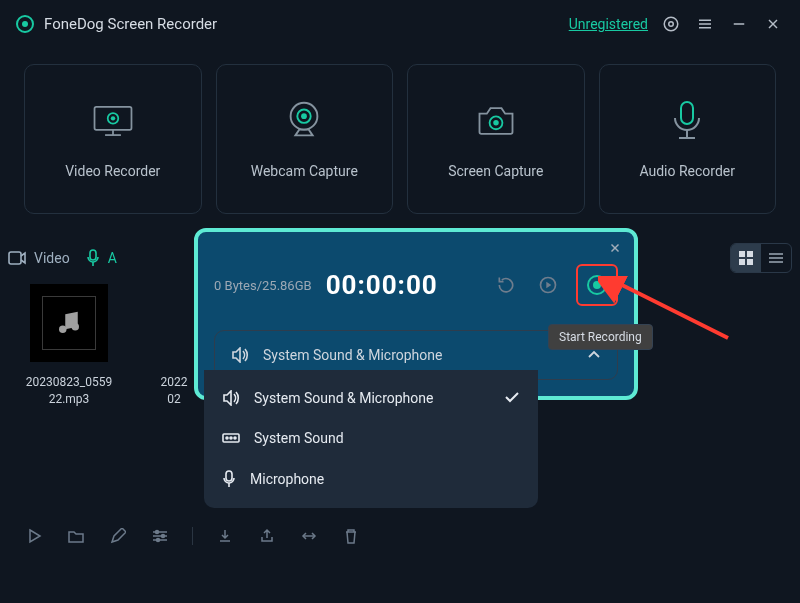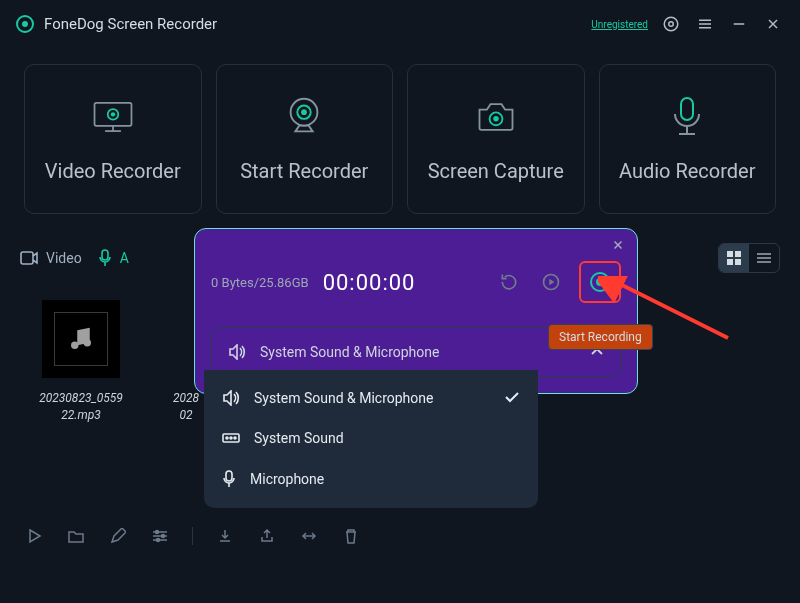--- a/index.html
+++ b/index.html
@@ -4,55 +4,55 @@
 <style>
 * { box-sizing: border-box; margin: 0; padding: 0; font-family: -apple-system, BlinkMacSystemFont, "Segoe UI", Roboto, Arial, sans-serif; }
 html, body { width: 800px; height: 603px; overflow: hidden; }
 body { background: #0f1620; color: #c5ccd4; position: relative; }
 
 .title-bar { display: flex; align-items: center; height: 48px; padding: 0 16px; gap: 8px; }
 .brand { display: flex; align-items: center; gap: 10px; font-size: 15px; color: #d6dce4; }
 .brand-circle { width: 18px; height: 18px; border: 2px solid #18c9a2; border-radius: 50%; position: relative; }
 .brand-circle::after { content:''; position:absolute; inset:4px; background:#18c9a2; border-radius:50%; }
 .title-right { margin-left: auto; display: flex; align-items: center; gap: 12px; }
-.unreg { color: #18c9a2; font-size: 10px; text-decoration: underline; }
+.unreg { color: #18c9a2; font-size: 14px; text-decoration: underline; }
 .ico-btn { width: 22px; height: 22px; display:flex; align-items:center; justify-content:center; color:#b4bcc6; cursor:pointer; }
 
 .modes { display:flex; gap:14px; padding: 16px 24px 22px; }
-.mode-card { flex:1; border:1px solid #23303e; border-radius:10px; height:150px; display:flex; flex-direction:column; align-items:center; justify-content:center; gap:20px; color:#b8c2cc; font-size:20px; }
+.mode-card { flex:1; border:1px solid #23303e; border-radius:10px; height:150px; display:flex; flex-direction:column; align-items:center; justify-content:center; gap:20px; color:#b8c2cc; font-size:14px; }
 .mode-icon { width:44px; height:44px; display:flex; align-items:center; justify-content:center; color:#85939f; }
 
-.lower { position:relative; padding:0 20px; }
+.lower { position:relative; padding:0 8px; }
 .tabs { display:flex; align-items:center; height:44px; gap:16px; }
 .tab { display:flex; align-items:center; gap:8px; font-size:14px; color:#9fb0c0; }
 .tab.active { color:#18c9a2; }
 .view-toggle { margin-left:auto; display:flex; border:1px solid #2a3848; border-radius:6px; overflow:hidden; }
 .view-btn { width:30px; height:28px; display:flex; align-items:center; justify-content:center; color:#9ca8b4; }
 .view-btn.active { background:#2d3c4c; color:#d6dce4; }
 
-.file-item { width:122px; text-align:center; font-size:12px; color:#cbd3dc; line-height:1.4; margin-top:20px;font-style:italic; }
+.file-item { width:122px; text-align:center; font-size:12px; color:#cbd3dc; line-height:1.4; margin-top:4px; }
 .file-thumb { width:78px; height:78px; background:#000; margin:0 auto 12px; display:flex; align-items:center; justify-content:center; position:relative; }
 .file-thumb svg { color:#a0a0a0; }
 .file-thumb::after { content:''; position:absolute; inset:12px 12px 12px 12px; border:1px solid #3a3a3a; }
 .tool { width:20px; height:20px; display:flex; align-items:center; justify-content:center; }
 
 
-.panel { position:absolute; left:194px; top:228px; width:444px; background:#4c1d95; border:1px solid #5eead4; border-radius:12px; padding:14px 16px 0; }
+.panel { position:absolute; left:194px; top:228px; width:444px; background:#0c4a6e; border:4px solid #5eead4; border-radius:12px; padding:14px 16px 0; }
 .panel-close { position:absolute; top:8px; right:12px; color:#a3aeba; cursor:pointer; }
 .panel-row1 { display:flex; align-items:center; gap:14px; margin-top:18px; }
 .size-info { font-size:13px; color:#9ca8b4; }
-.timer { font-size:22px; font-weight:400; color:#ffffff; letter-spacing:1px; }
+.timer { font-size:26px; font-weight:700; color:#ffffff; letter-spacing:1px; }
 .row1-icons { display:flex; align-items:center; gap:14px; margin-left:auto; }
 .ctl { width:28px; height:28px; display:flex; align-items:center; justify-content:center; color:#6f7d8d; border-radius:50%; }
 .rec-btn-box { border:2px solid #ff3b30; padding:4px; border-radius:6px; }
 .rec-dot { width:30px; height:30px; display:flex; align-items:center; justify-content:center; }
 .rec-dot svg circle.core { fill:none; stroke:#18c9a2; stroke-width:2; }
 .rec-dot svg circle.inner { fill:#18c9a2; }
 
-.tooltip { position:absolute; left:548px; top:324px; background:#c2410c; border:1px solid #344252; color:#d6dce4; font-size:12px; padding:5px 10px; border-radius:4px; white-space:nowrap; }
+.tooltip { position:absolute; left:548px; top:324px; background:#404040; border:1px solid #344252; color:#d6dce4; font-size:12px; padding:5px 10px; border-radius:4px; white-space:nowrap; }
 
 .sound-sel { margin-top:24px; height:50px; border:1px solid #2e3d4d; border-radius:10px; display:flex; align-items:center; gap:14px; padding:0 16px; color:#cfd6de; font-size:14px; }
 .sound-sel .chev { margin-left:auto; }
 
 
 .cam-box { position:absolute; left:542px; top:318px; width:58px; height:52px; border:1px solid #2e3d4d; border-radius:10px; display:flex; align-items:center; justify-content:center; color:#5f6d7c; }
 
 .dropdown { position:absolute; left:204px; top:370px; width:334px; background:#1f2b3a; border-radius:0 0 10px 10px; padding:8px 0; }
 .dd-item { display:flex; align-items:center; gap:14px; padding:12px 18px; color:#e6ebf1; font-size:14px; }
 .dd-item .chk { margin-left:auto; }
@@ -117,21 +117,21 @@
   </div>
   <div class="mode-card">
     <div class="mode-icon">
       <svg width="46" height="46" viewBox="0 0 46 46" fill="none" stroke="currentColor" stroke-width="2">
         <circle cx="23" cy="18" r="14"></circle>
           <circle cx="23" cy="18" r="7" stroke="#18c9a2"></circle>
           <circle cx="23" cy="18" r="3" fill="#18c9a2" stroke="none"></circle>
         <path d="M14 38 L32 38 L28 32 L18 32 Z"></path>
       </svg>
     </div>
-    <span>Start Recorder</span>
+    <span>Webcam Capture</span>
   </div>
   <div class="mode-card">
     <div class="mode-icon">
       <svg width="48" height="40" viewBox="0 0 48 40" fill="none" stroke="currentColor" stroke-width="2">
         <path d="M6 12 h8 l4-6 h12 l4 6 h8 v20 a2 2 0 0 1 -2 2 h-32 a2 2 0 0 1 -2 -2 Z"></path>
         <circle cx="24" cy="22" r="7" stroke="#18c9a2"></circle>
           <circle cx="24" cy="22" r="3" fill="#18c9a2" stroke="none"></circle>
       </svg>
     </div>
     <span>Screen Capture</span>
@@ -193,21 +193,21 @@
               <path d="M9 17 V5 l10-2 v12"></path>
               <circle cx="7" cy="17" r="3"></circle>
               <circle cx="17" cy="15" r="3"></circle>
             </svg>
         </div>
         <div>20230823_0559</div>
         <div>22.mp3</div>
       </div>
       <div class="file-item" style="width:48px;">
         <div style="height:78px; margin-bottom:12px;"></div>
-        <div>2028</div>
+        <div>2022</div>
         <div>02</div>
       </div>
     </div>
   </div>
 
   <div class="bottom-tools">
     <span class="tool">
         <svg width="16" height="16" viewBox="0 0 16 16" fill="none" stroke="currentColor" stroke-width="1.5">
           <polygon points="4,2 14,8 4,14"></polygon>
         </svg>

